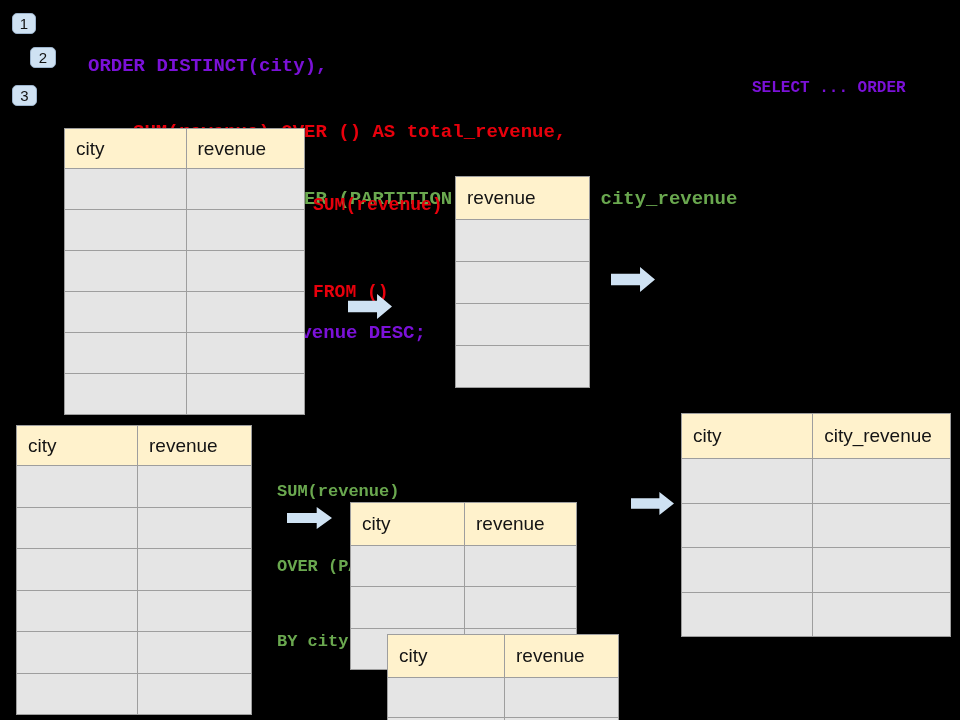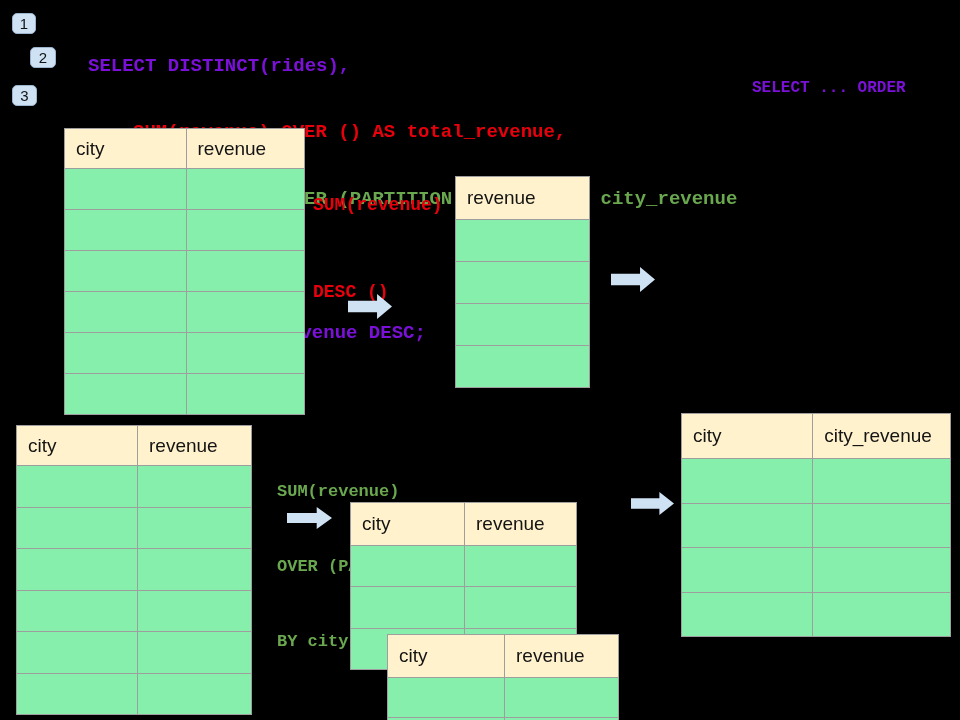--- a/index.html
+++ b/index.html
@@ -25,21 +25,21 @@
   .note-part  { left:277px; top:429px; font-size:17px; line-height:25px; }
 
   
   .badge {
     background:#cfe2f3; border:1px solid #9db4cc; border-radius:5px;
     color:#111; font-size:15px; display:flex; align-items:center; justify-content:center;
     box-sizing:border-box;
   }
 
   
-  .tbl { position:absolute; border:1px solid #9e9e9e; background:#86efac; box-sizing:border-box; }
+  .tbl { position:absolute; border:1px solid #9e9e9e; background:#e5e5e5; box-sizing:border-box; }
   .hrow { display:flex; background:#fff2cc; box-sizing:border-box; }
   .hcell {
     display:flex; align-items:center; padding-left:11px; box-sizing:border-box;
     font-size:19px; color:#141414; overflow:hidden;
   }
   .row { display:flex; border-top:1px solid #9e9e9e; box-sizing:border-box; }
   .cell { box-sizing:border-box; height:100%; }
   .cdiv { border-left:1px solid #9e9e9e; }
 
   
@@ -90,34 +90,34 @@
     <span>1</span>
   </div>
   <div id="b2" class="abs badge">
     <span>2</span>
   </div>
   <div id="b3" class="abs badge">
     <span>3</span>
   </div>
 
   <div class="abs code sql">
-    <div class="ln1 c-purple">SELECT DISTINCT(rides),</div>
+    <div class="ln1 c-purple">ORDER DISTINCT(city),</div>
     <div class="ln2 c-red">SUM(revenue) OVER () AS total_revenue,</div>
     <div class="ln3 c-green">SUM(revenue) OVER (PARTITION BY city) as city_revenue</div>
     <div class="ln4 c-purple">FROM rides</div>
     <div class="ln5 c-purple">ORDER by city_revenue DESC;</div>
   </div>
 
   <div class="abs code note-right c-purple">
     <div>SELECT ... ORDER</div>
   </div>
 
   <div class="abs code note-total c-red">
     <div>SUM(revenue)</div>
-    <div>DESC ()</div>
+    <div>FROM ()</div>
   </div>
 
   <div class="abs code note-part c-green">
     <div>SUM(revenue)</div>
     <div>OVER (PARTITION</div>
     <div>BY city)</div>
   </div>
 
   <div id="t1" class="tbl">
     <div class="hrow">

